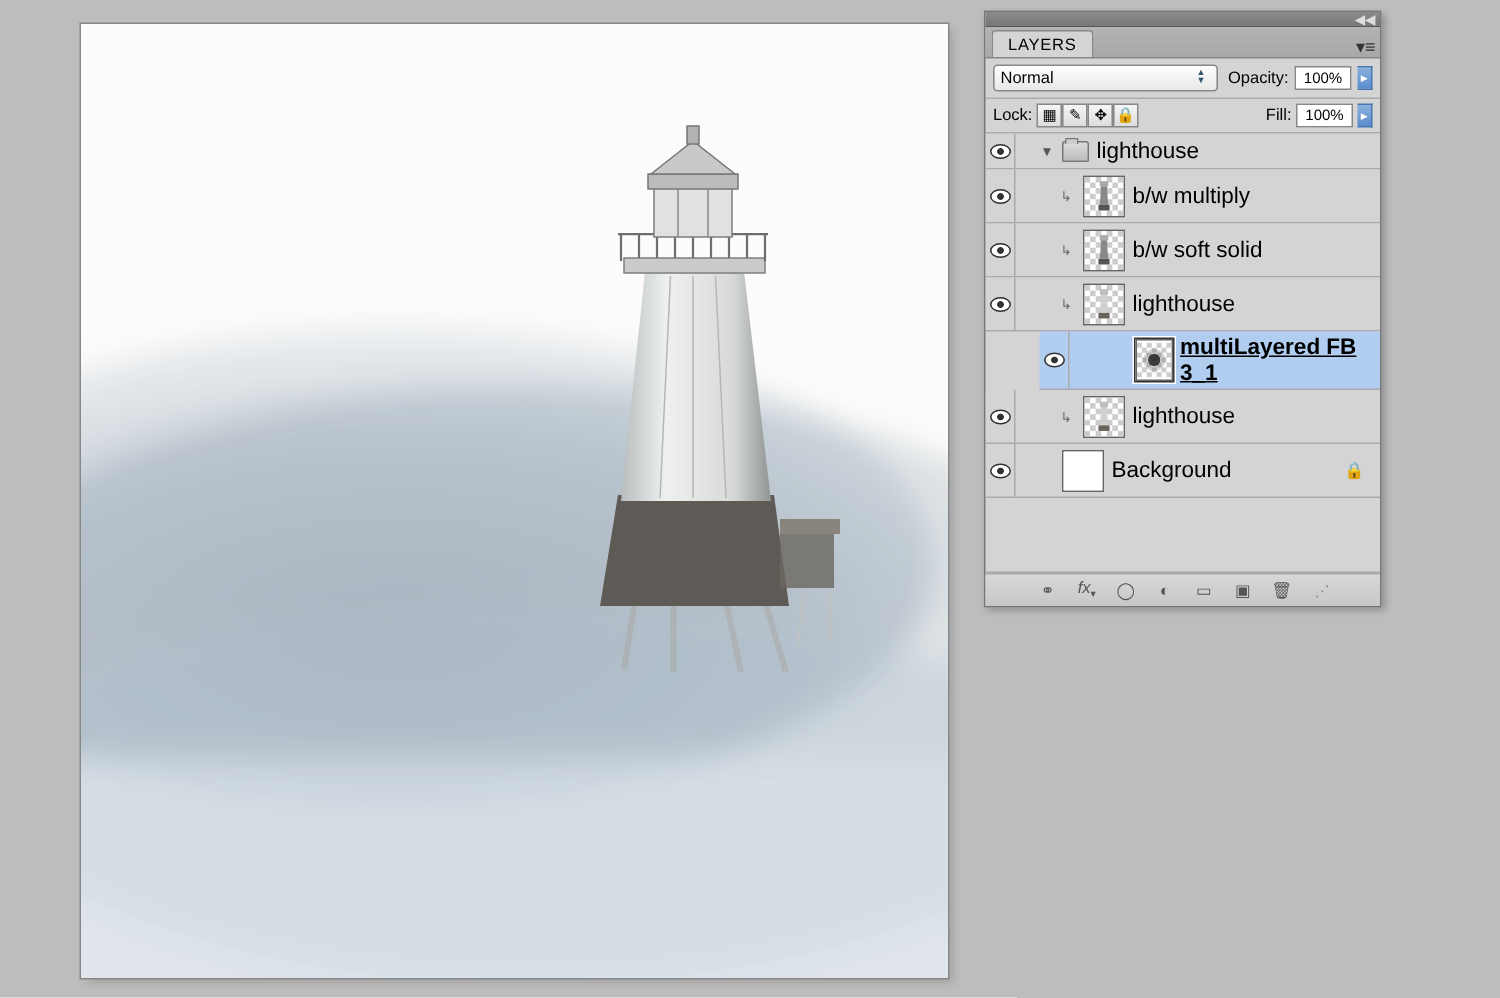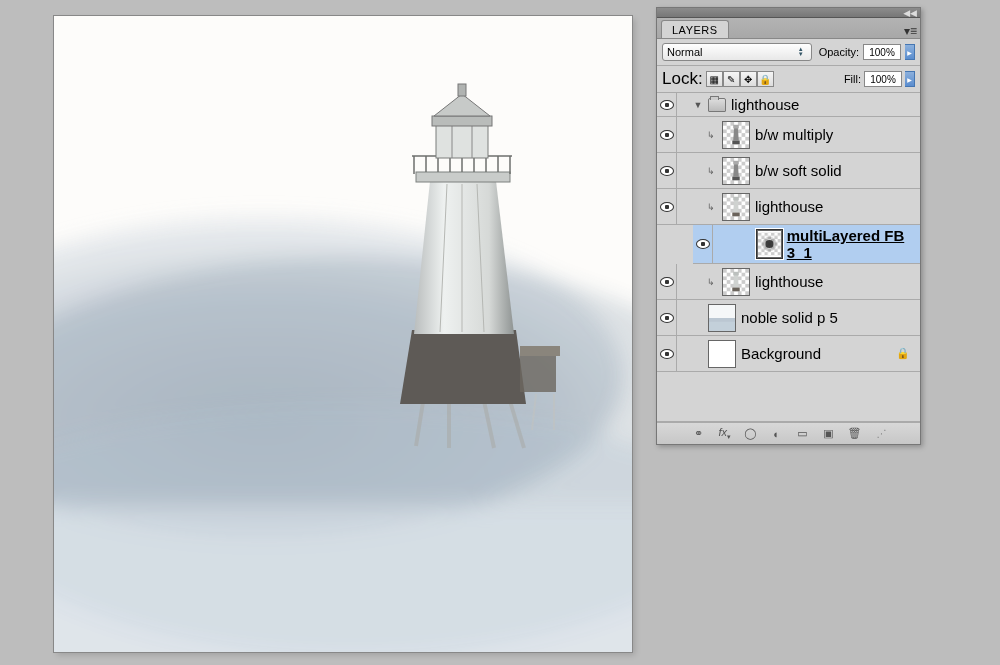--- a/index.html
+++ b/index.html
@@ -89,21 +89,21 @@
     font-size:10px;
   }
   .pct-drop { width:10px; height:16px; background: linear-gradient(#8cb0dc,#5a8dcf); border:1px solid #4576b2; border-left:none; display:flex; align-items:center; justify-content:center; font-size:6px; color:#fff; }
 
   .lock-row {
     display:flex; align-items:center;
     padding: 3px 5px;
     gap:3px;
     border-bottom: 1px solid #aaa;
   }
-  .lock-label { font-size:17px; }
+  .lock-label { font-size:11px; }
   .lock-icons { display:flex; gap:0; }
   .lock-icon {
     width:17px; height:16px;
     border:1px solid #888;
     background:linear-gradient(#f5f5f5,#ddd);
     display:flex; align-items:center; justify-content:center;
     font-size:10px;
   }
   .lock-spacer { flex:1; }
 
@@ -375,35 +375,20 @@
     <div id="below-layers">
         <div class="layer-row tall">
           <div class="vis-col">
             <span class="eye"></span>
           </div>
           <div class="link-col"></div>
           <div class="row-body indent0">
             <span style="width:10px"></span>
             <div class="thumb">
               <svg viewBox="0 0 28 28">
-                <use href="#th-watercolor"></use>
-              </svg>
-            </div>
-            <span class="layer-name">noble solid p 5</span>
-          </div>
-        </div>
-        <div class="layer-row tall">
-          <div class="vis-col">
-            <span class="eye"></span>
-          </div>
-          <div class="link-col"></div>
-          <div class="row-body indent0">
-            <span style="width:10px"></span>
-            <div class="thumb">
-              <svg viewBox="0 0 28 28">
                 <use href="#th-white"></use>
               </svg>
             </div>
             <span class="layer-name italic">Background</span>
             <span class="lock-right">🔒</span>
           </div>
         </div>
       </div>
 
     <div class="layer-below-spacer"></div>

